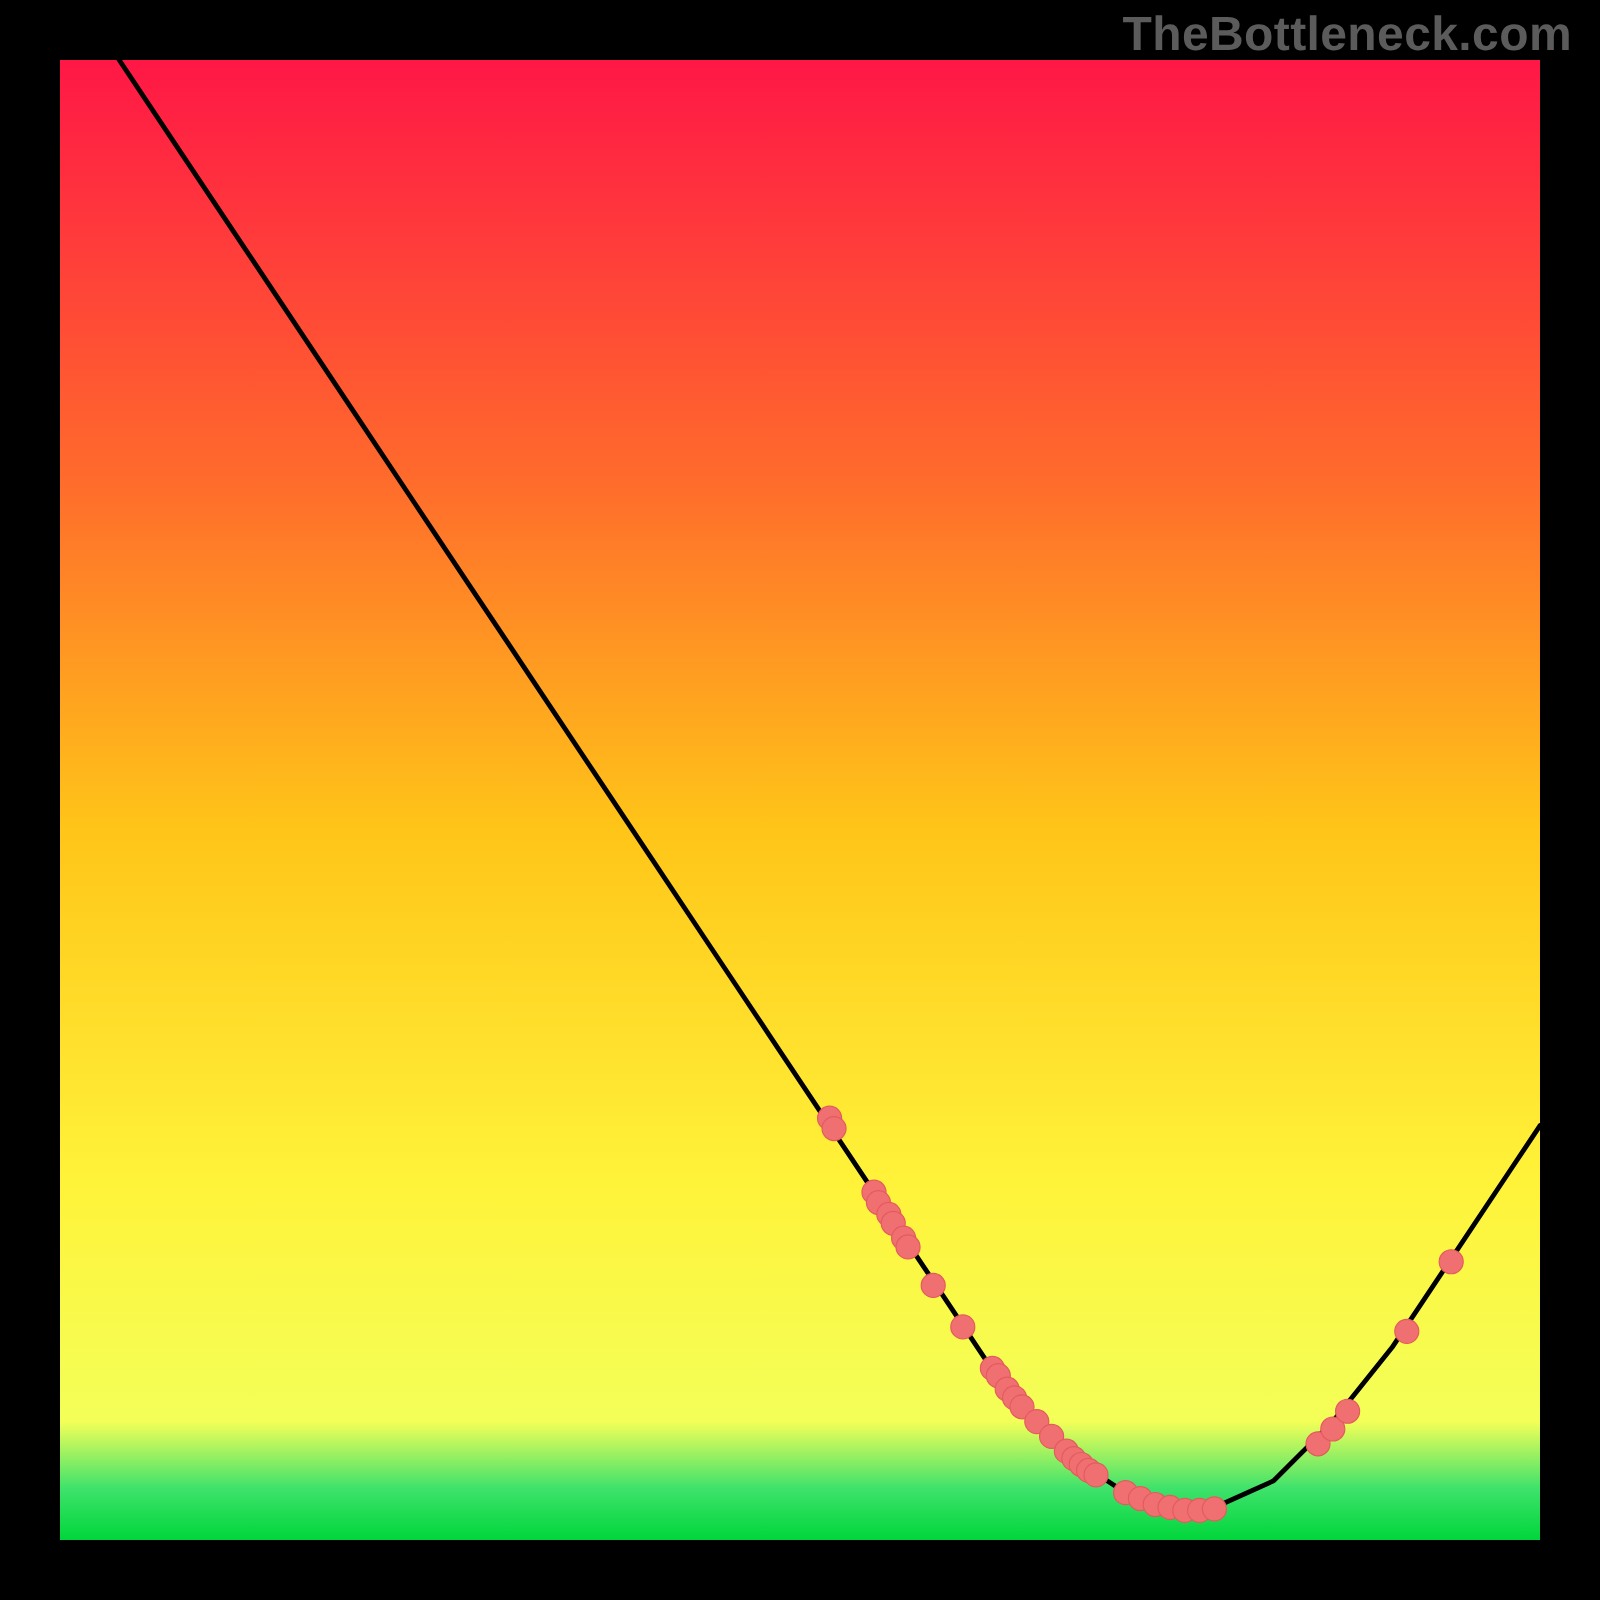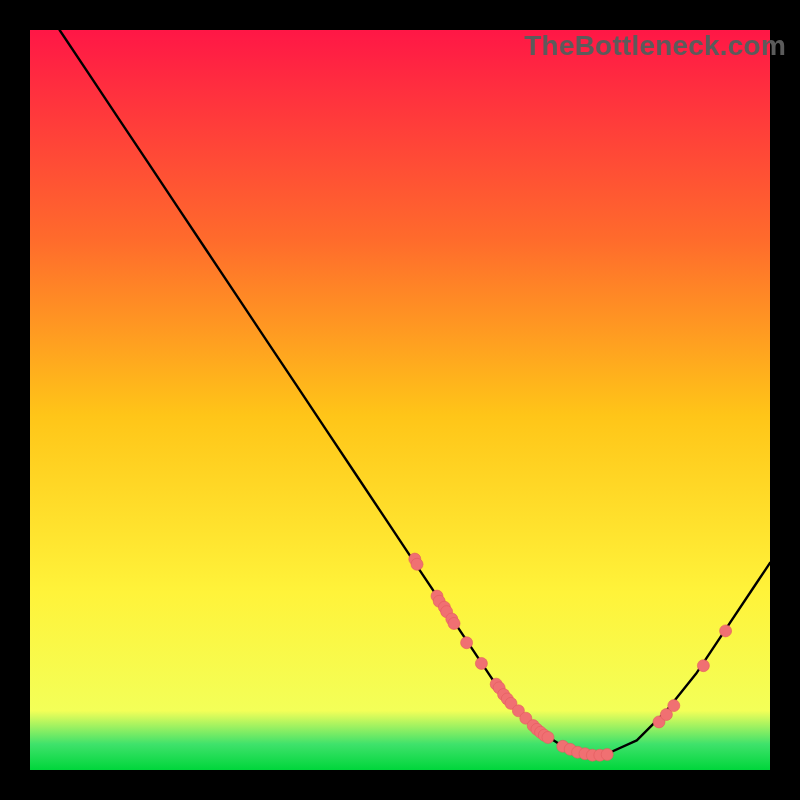--- a/index.html
+++ b/index.html
@@ -15,25 +15,24 @@
     position: relative;
     width: 800px;
     height: 800px;
     background: #000000;
   }
   .watermark {
     position: absolute;
     top: 4px;
     right: 14px;
     color: #5b5b5b;
-    font-size: 28px;
+    font-size: 24px;
     font-weight: 600;
     letter-spacing: 0.2px;
     z-index: 10;
-    margin-top: 26px;
   }
   .plot-area {
     position: absolute;
     left: 30px;
     top: 30px;
     width: 740px;
     height: 740px;
     overflow: hidden;
   }
   .plot-area svg {

